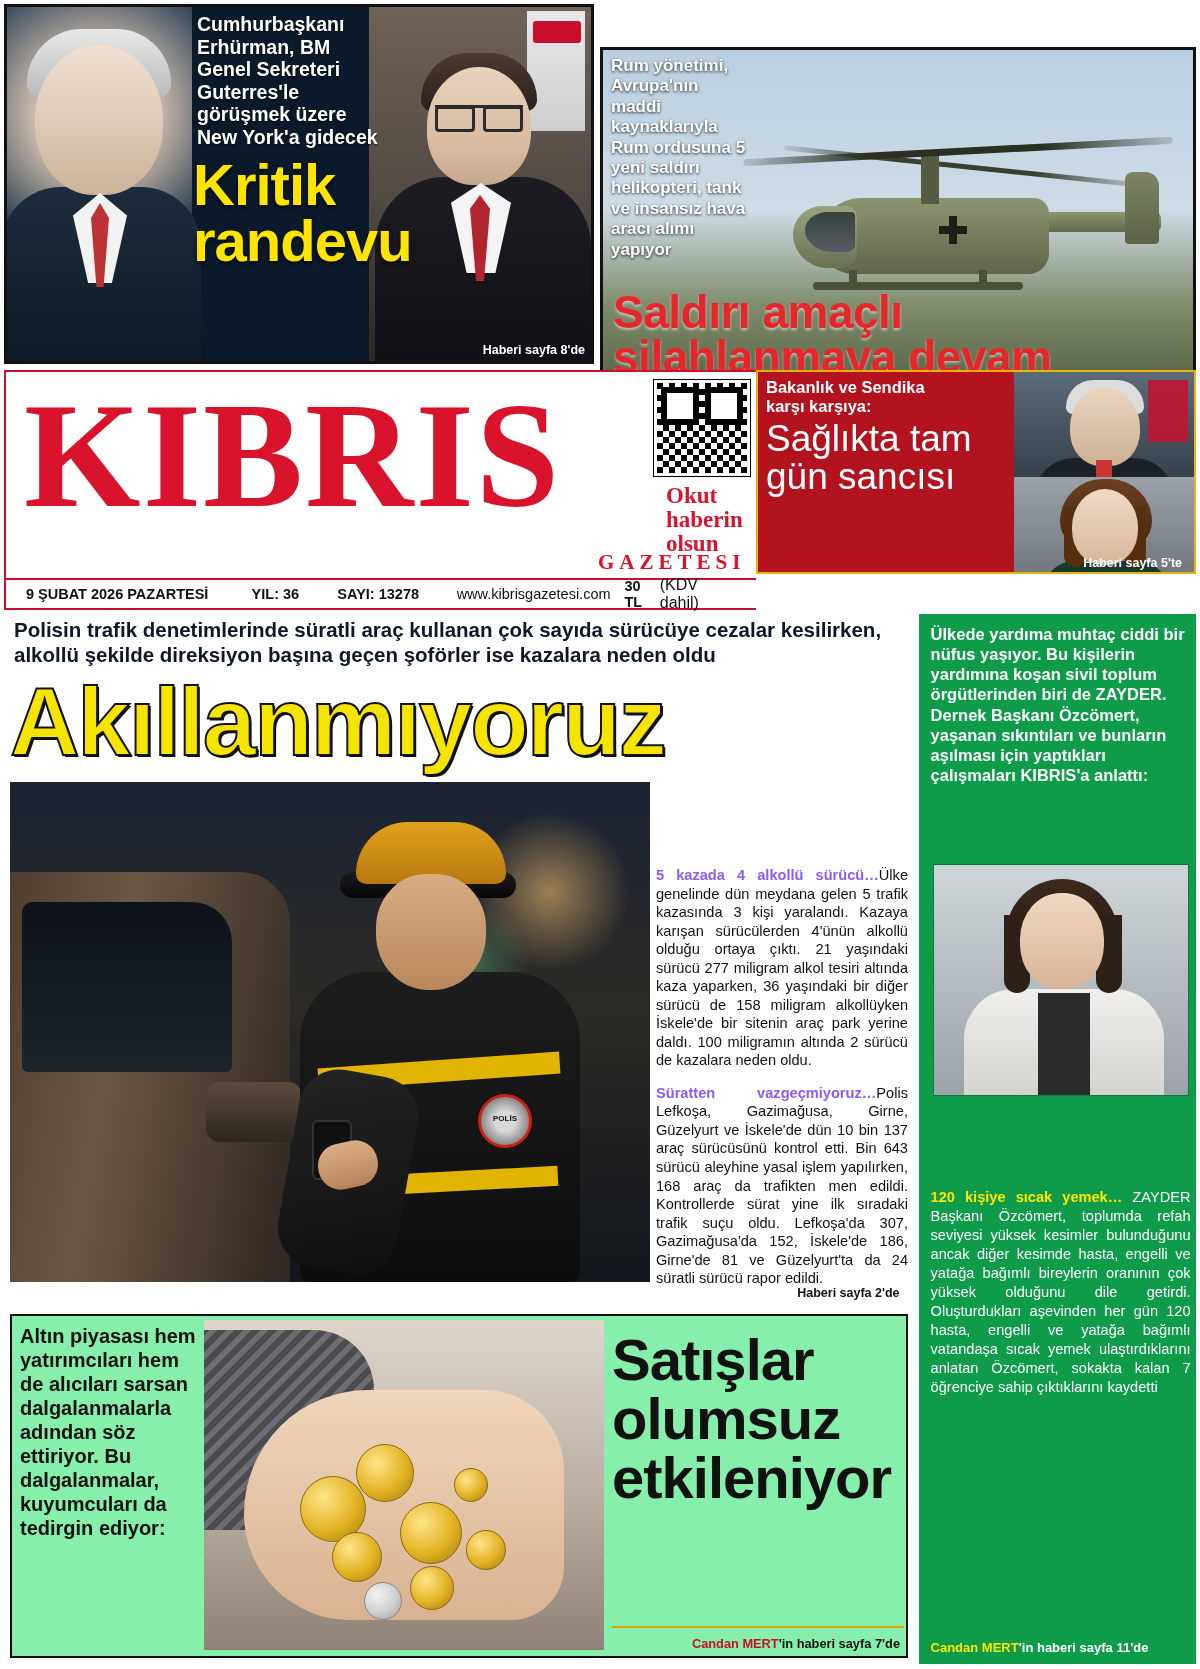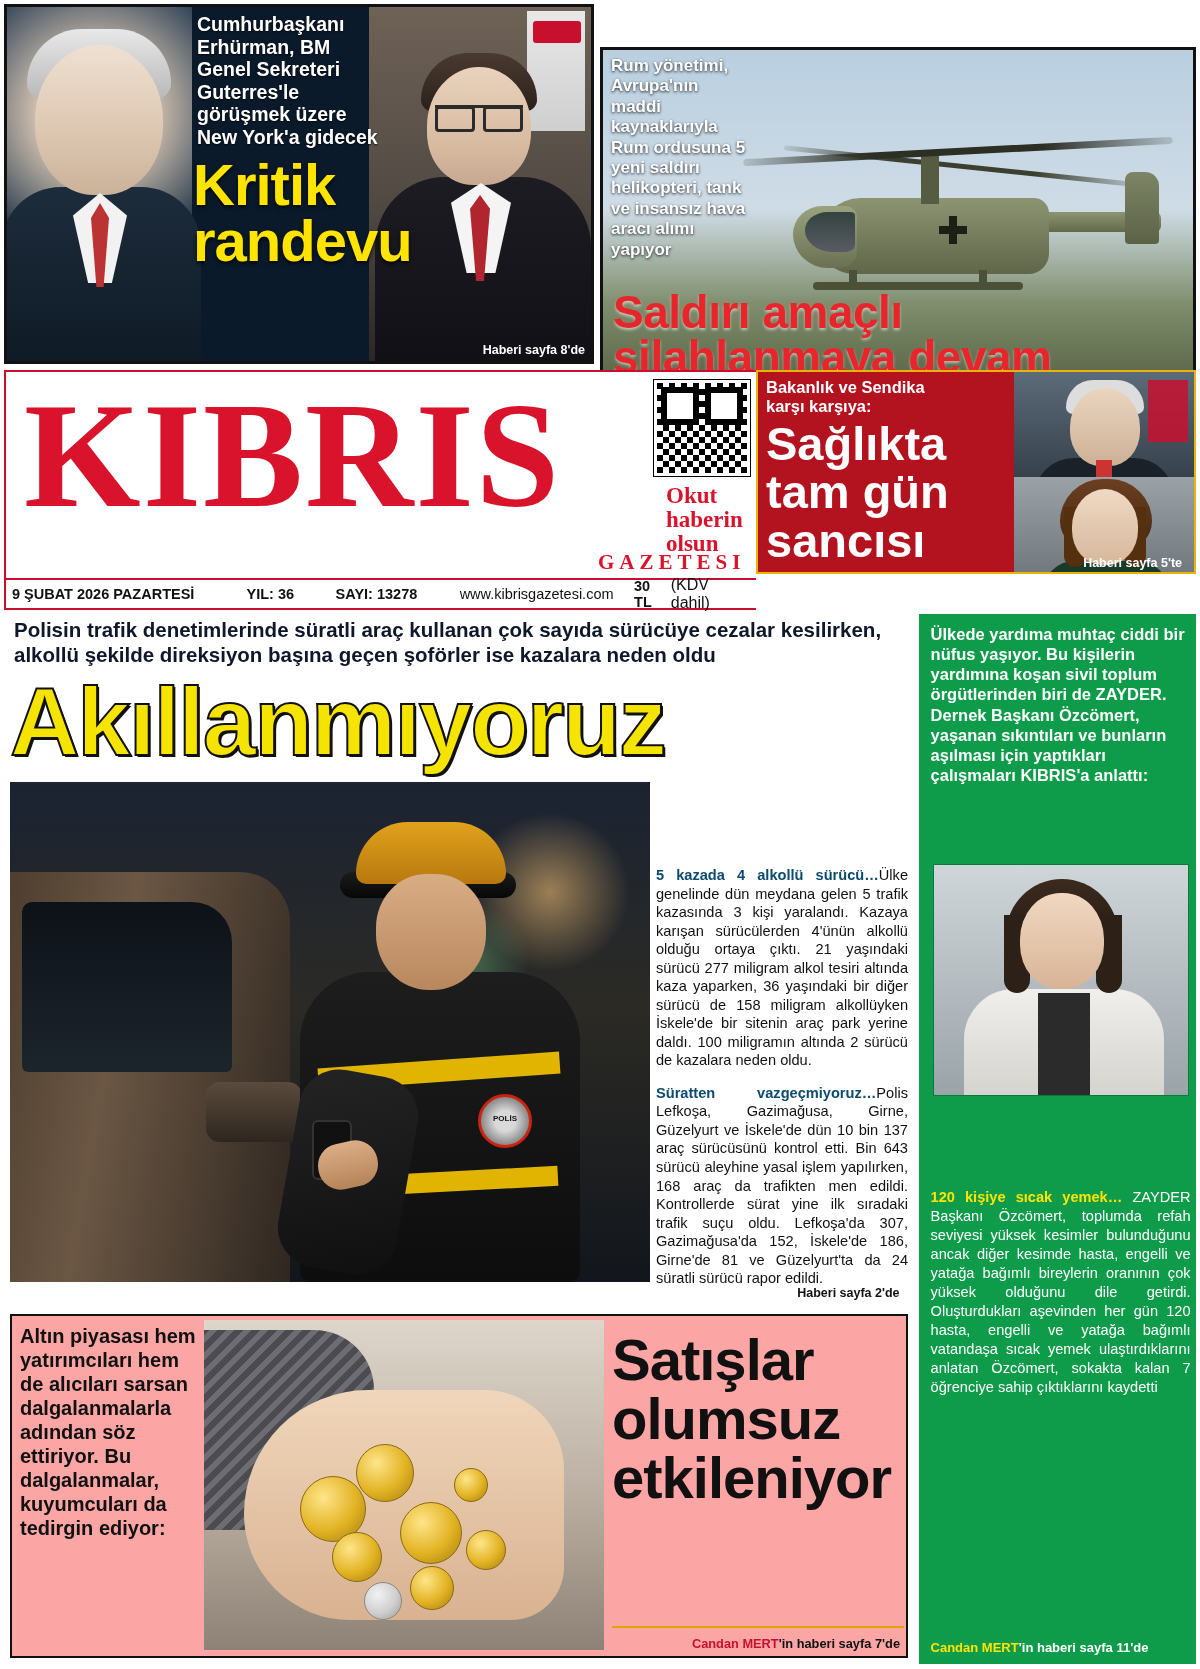--- a/index.html
+++ b/index.html
@@ -265,42 +265,42 @@
   .okut {
     position: absolute; left: 660px; top: 112px;
     font-family: "Liberation Serif", serif;
     font-size: 23px; font-weight: bold; color: #d8132b; line-height: 1.05;
   }
   .infobar {
     position: absolute; left: 0; bottom: 0; width: 100%; height: 30px;
     border-top: 2px solid #c8102e;
     display: flex; align-items: center;
     font-size: 14.5px; font-weight: bold; color: #111;
-    padding: 0 6px;
+    padding: 0 20px;
   }
   .infobar .sp1 { width: 242px; }
   .infobar .sp2 { width: 92px; }
   .infobar .sp3 { width: 128px; }
   .infobar .sp4 { width: 180px; font-weight: normal; }
   .infobar .kdv { font-weight: normal; font-size: 16px; }
 
   .mast-right {
     position: relative;
     width: 440px; height: 204px;
     border: 2px solid #eab308;
     background: #b3121f;
     overflow: hidden;
   }
   .mr-kicker {
     position: absolute; left: 8px; top: 6px; width: 200px;
     color: #fff; font-size: 16.5px; font-weight: bold; line-height: 1.15;
   }
   .mr-head {
     position: absolute; left: 8px; top: 48px; width: 240px;
-    color: #fff; font-weight: bold; font-size: 47px; line-height: 1.03;
+    color: #fff; font-weight: normal; font-size: 37px; line-height: 1.03;
   }
   .mr-ph1 {
     position: absolute; right: 0; top: 0; width: 180px; height: 105px;
     background: linear-gradient(180deg,#5c6b79,#36414c);
     overflow: hidden;
   }
   .mr-ph1 .f { position:absolute; left:56px; top:16px; width:70px; height:78px; border-radius:50% 50% 44% 44%;
     background: linear-gradient(180deg,#ead5bf,#cdb096); }
   .mr-ph1 .h { position:absolute; left:52px; top:8px; width:78px; height:34px; border-radius:40px 40px 10px 10px; background:#ddd; }
   .mr-ph1 .s { position:absolute; left:20px; top:86px; width:140px; height:40px; background:#1b2128; border-radius:40px 40px 0 0;}
@@ -425,32 +425,32 @@
   .lp-lights2 {
     position: absolute; right: 120px; top: 120px; width: 120px; height: 120px;
     background: radial-gradient(circle, rgba(120,220,140,.35), rgba(120,220,140,0) 70%);
   }
 
   .lead-cols {
     position: absolute; left: 652px; top: 252px; width: 252px; height: 420px;
     color: #111; font-size: 14.6px; line-height: 1.27;
     text-align: justify;
   }
-  .lead-cols b.red { color: #0c4a6e; }
+  .lead-cols b.red { color: #8b5cf6; }
   .lead-cols p { margin-bottom: 14px; }
   .lead-ref {
     position: absolute; right: 4px; top: 672px;
     font-size: 12.5px; font-weight: bold; color: #111;
   }
 
   
   .gold {
     position: absolute; left: 6px; top: 700px; width: 898px; height: 344px;
     border: 2px solid #111;
-    background: #fca5a5;
+    background: #86efac;
     overflow: hidden;
   }
   .gold-text {
     position: absolute; left: 8px; top: 8px; width: 180px;
     font-size: 20px; font-weight: bold; line-height: 1.2; color: #111;
   }
   .gold-photo {
     position: absolute; left: 192px; top: 4px; width: 400px; height: 330px;
     background: linear-gradient(180deg,#ded6cb 0%, #b9ada0 55%, #8d8275 100%);
     overflow: hidden;

